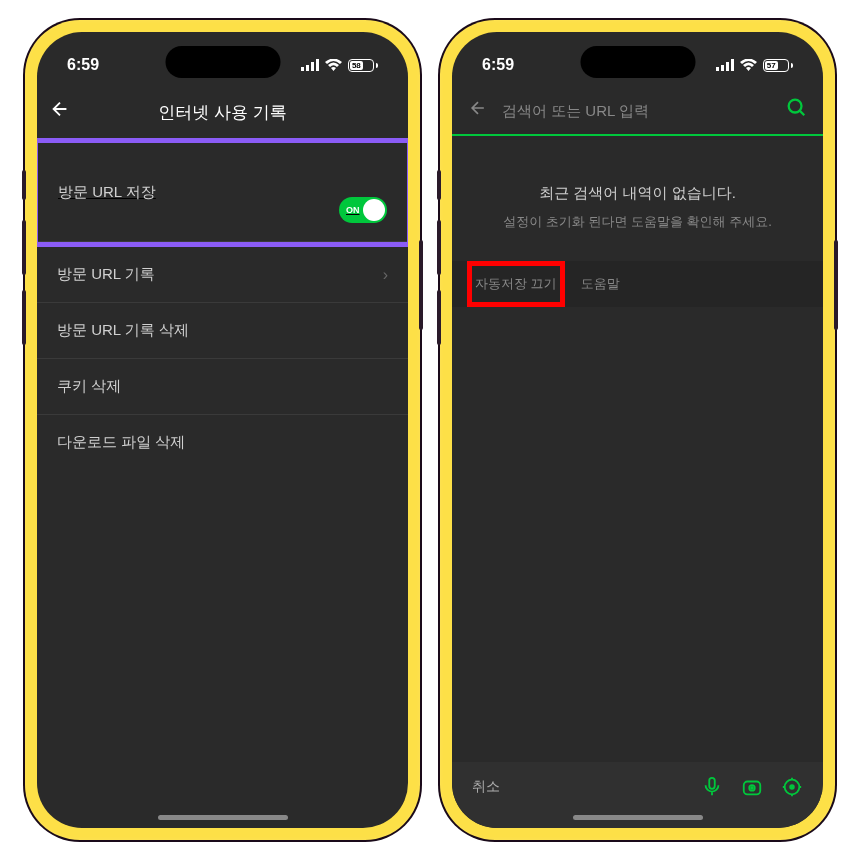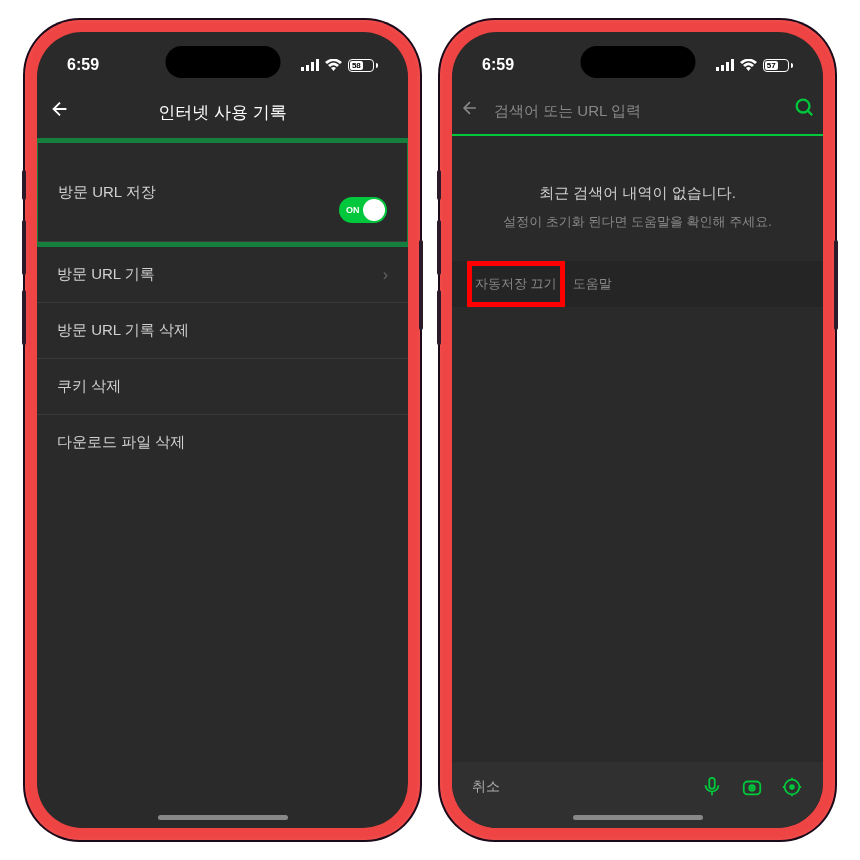--- a/index.html
+++ b/index.html
@@ -9,21 +9,21 @@
       height: 860px;
       display: flex;
       justify-content: center;
       align-items: center;
       gap: 20px;
       font-family: -apple-system, BlinkMacSystemFont, "Segoe UI", sans-serif;
     }
     .phone {
       width: 395px;
       height: 820px;
-      background: #ef4444;
+      background: #fde047;
       border-radius: 55px;
       padding: 12px;
       box-shadow: 0 0 0 2px #1a0a1a, inset 0 0 4px rgba(255,255,255,0.1);
       position: relative;
     }
     .phone-side-btn { position: absolute; background: #2a1a2a; border-radius: 3px; }
     .btn-left-1 { left: -3px; top: 150px; width: 4px; height: 30px; }
     .btn-left-2 { left: -3px; top: 200px; width: 4px; height: 55px; }
     .btn-left-3 { left: -3px; top: 270px; width: 4px; height: 55px; }
     .btn-right { right: -3px; top: 220px; width: 4px; height: 90px; }
@@ -105,38 +105,39 @@
       margin-top: 36px;
     }
     .toggle-label { color: #fff; font-size: 9px; font-weight: 700; margin-left: 7px; }
     .toggle-knob {
       position: absolute; right: 2px;
       width: 22px; height: 22px;
       background: #fff; border-radius: 50%;
     }
     .chevron { color: #666; font-size: 16px; }
     .highlight-box {
-      border: 5px solid #15803d;
+      border: 5px solid #8b5cf6;
       margin: 0 -4px;
+      text-decoration: underline;
     }
     .home-indicator {
       position: absolute;
       bottom: 8px;
       left: 50%;
       transform: translateX(-50%);
       width: 130px;
       height: 5px;
       background: #888;
       border-radius: 3px;
     }
     
     .search-bar {
       display: flex;
       align-items: center;
-      padding: 10px 8px;
+      padding: 10px 16px;
       gap: 14px;
       border-bottom: 2px solid #00c73c;
     }
     .search-back { color: #888; font-size: 20px; cursor: pointer; }
     .search-input {
       flex: 1;
       background: transparent;
       border: none;
       color: #fff;
       font-size: 15px;
@@ -146,21 +147,21 @@
     .search-icon { color: #00c73c; font-size: 22px; cursor: pointer; }
     .empty-state {
       text-align: center;
       padding: 48px 20px 30px;
     }
     .empty-title { color: #d0d0d0; font-size: 15px; font-weight: 500; margin-bottom: 10px; }
     .empty-sub { color: #888; font-size: 13px; }
     .action-row {
       display: flex;
       padding: 0 20px;
-      gap: 0;
+      gap: 8px;
       background: #252525;
     }
     .action-btn {
       padding: 14px 8px;
       color: #888;
       font-size: 13px;
       cursor: pointer;
     }
     .action-highlight {
       border: 5px solid #ff0000;

